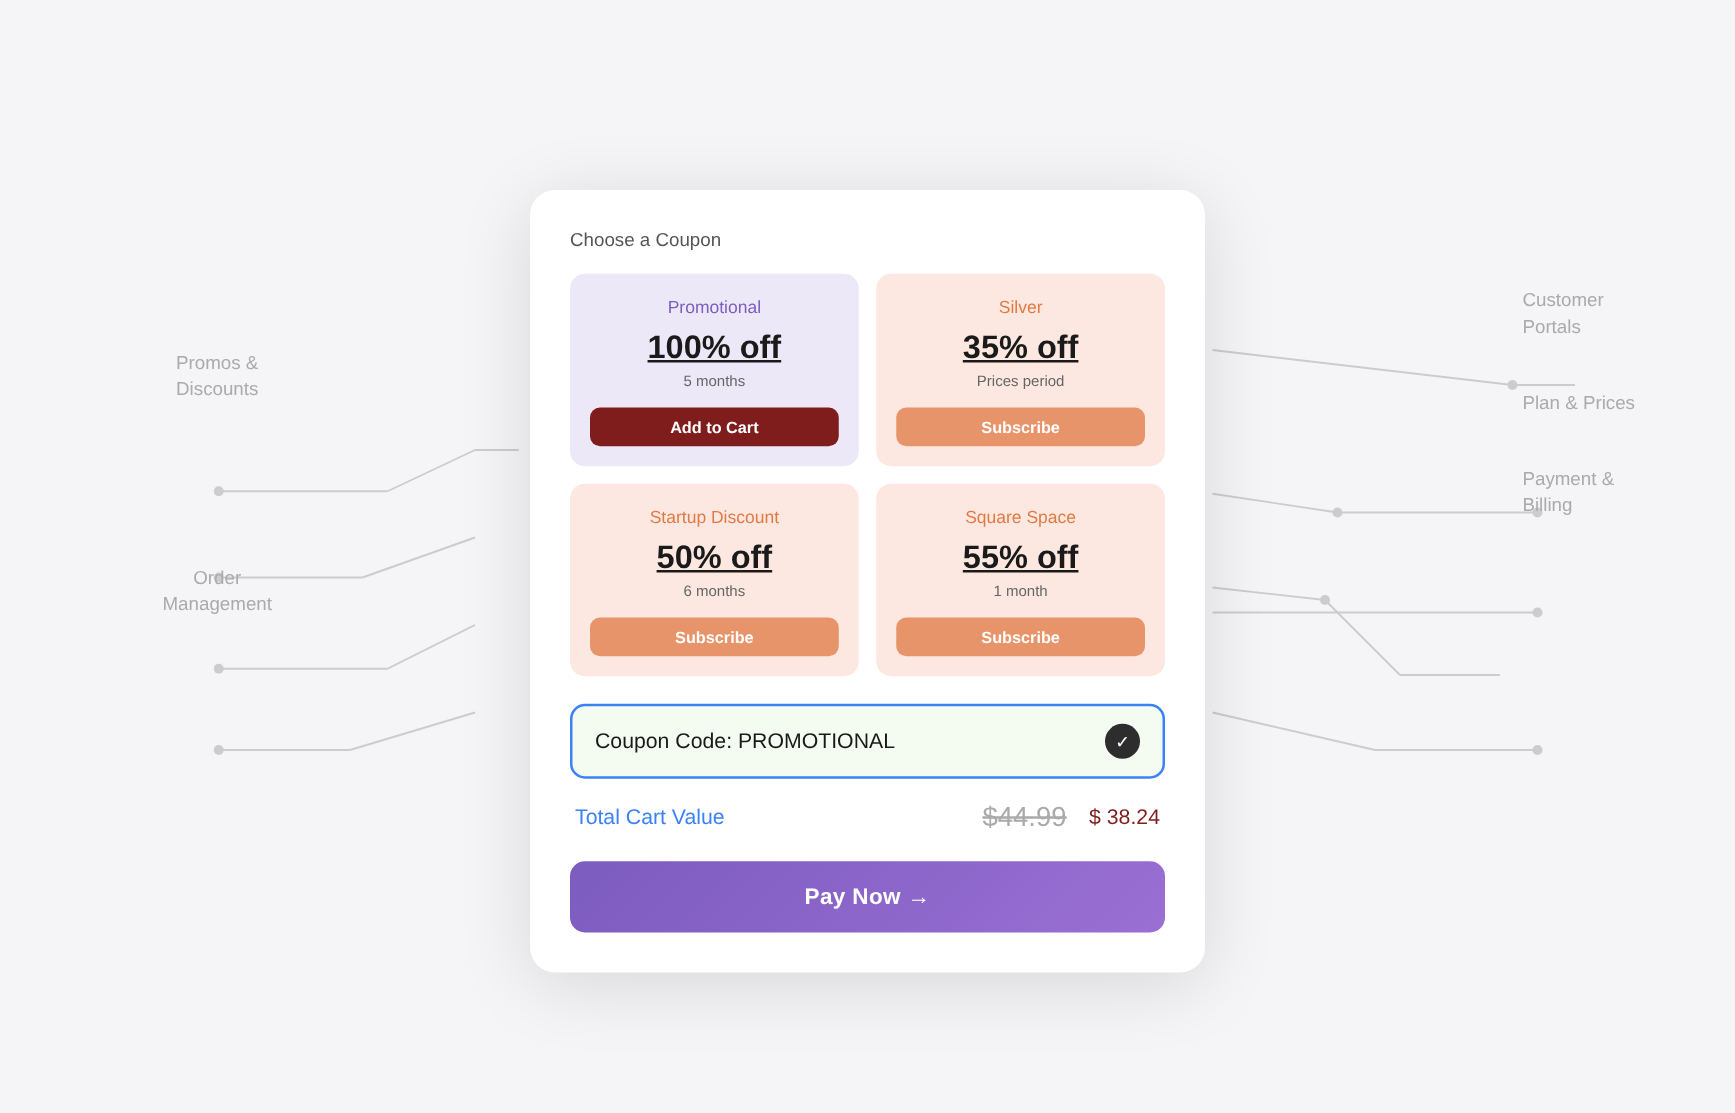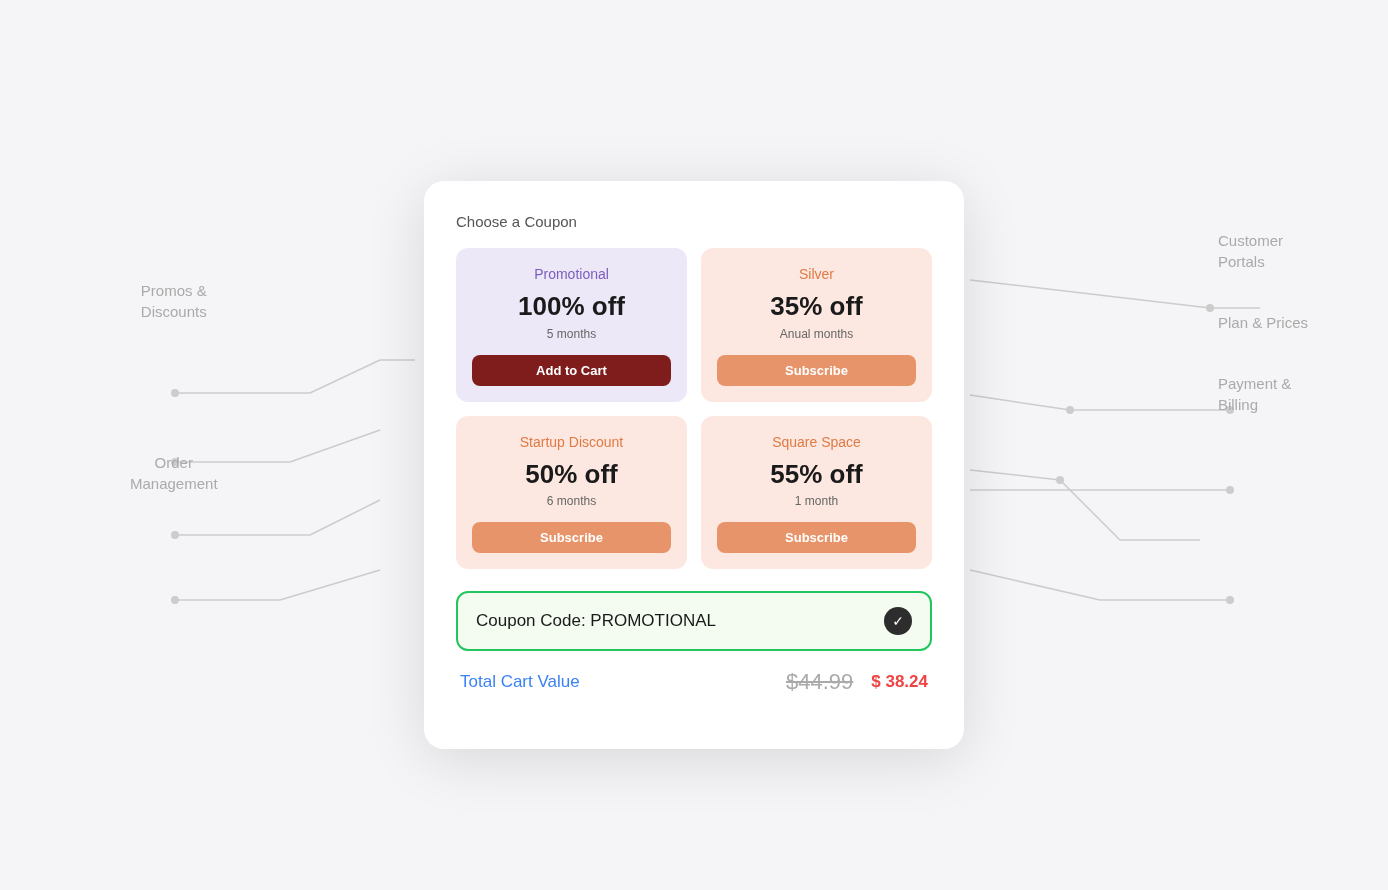--- a/index.html
+++ b/index.html
@@ -99,20 +99,21 @@
     }
 
     .coupon-title.purple { color: #7c5cbf; }
     .coupon-title.orange { color: #e07a45; }
 
     .coupon-discount {
       font-size: 26px;
       font-weight: 800;
       color: #1a1a1a;
       line-height: 1.1;
+      text-decoration: underline;
     }
 
     .coupon-period {
       font-size: 12px;
       color: #666;
       margin-bottom: 8px;
     }
 
     .coupon-btn {
       border: none;
@@ -131,21 +132,21 @@
 
     .coupon-btn.orange-btn {
       background: #e8946a;
       color: #fff;
     }
 
     
     .coupon-code-row {
       display: flex;
       align-items: center;
-      border: 2px solid #22c55e;
+      border: 2px solid #3b82f6;
       border-radius: 12px;
       background: #f4fbf0;
       padding: 14px 18px;
       margin-bottom: 18px;
       position: relative;
     }
 
     .coupon-code-text {
       font-size: 17px;
       color: #1a1a1a;
@@ -182,22 +183,22 @@
     }
 
     .cart-original-price {
       font-size: 22px;
       color: #aaa;
       text-decoration: line-through;
     }
 
     .cart-new-price {
       font-size: 17px;
-      color: #ef4444;
-      font-weight: 700;
+      color: #7f1d1d;
+      font-weight: 400;
     }
 
     
     .pay-now-btn {
       width: 100%;
       background: linear-gradient(135deg, #7c5cbf, #9b6fd4);
       color: #fff;
       border: none;
       border-radius: 12px;
       padding: 18px;
@@ -281,21 +282,21 @@
     <div class="coupon-card purple">
       <div class="coupon-title purple">Promotional</div>
       <div class="coupon-discount">100% off</div>
       <div class="coupon-period">5 months</div>
       <button class="coupon-btn purple-btn">Add to Cart</button>
     </div>
 
     <div class="coupon-card peach">
       <div class="coupon-title orange">Silver</div>
       <div class="coupon-discount">35% off</div>
-      <div class="coupon-period">Anual months</div>
+      <div class="coupon-period">Prices period</div>
       <button class="coupon-btn orange-btn">Subscribe</button>
     </div>
 
     <div class="coupon-card peach">
       <div class="coupon-title orange">Startup Discount</div>
       <div class="coupon-discount">50% off</div>
       <div class="coupon-period">6 months</div>
       <button class="coupon-btn orange-btn">Subscribe</button>
     </div>
 
@@ -315,14 +316,15 @@
   </div>
 
   
   <div class="cart-total-row">
     <span class="cart-total-label">Total Cart Value</span>
     <span class="cart-original-price">$44.99</span>
     <span class="cart-new-price">$ 38.24</span>
   </div>
 
   
+  <button class="pay-now-btn">Pay Now →</button>
 
 </div>
 
 </body></html>

